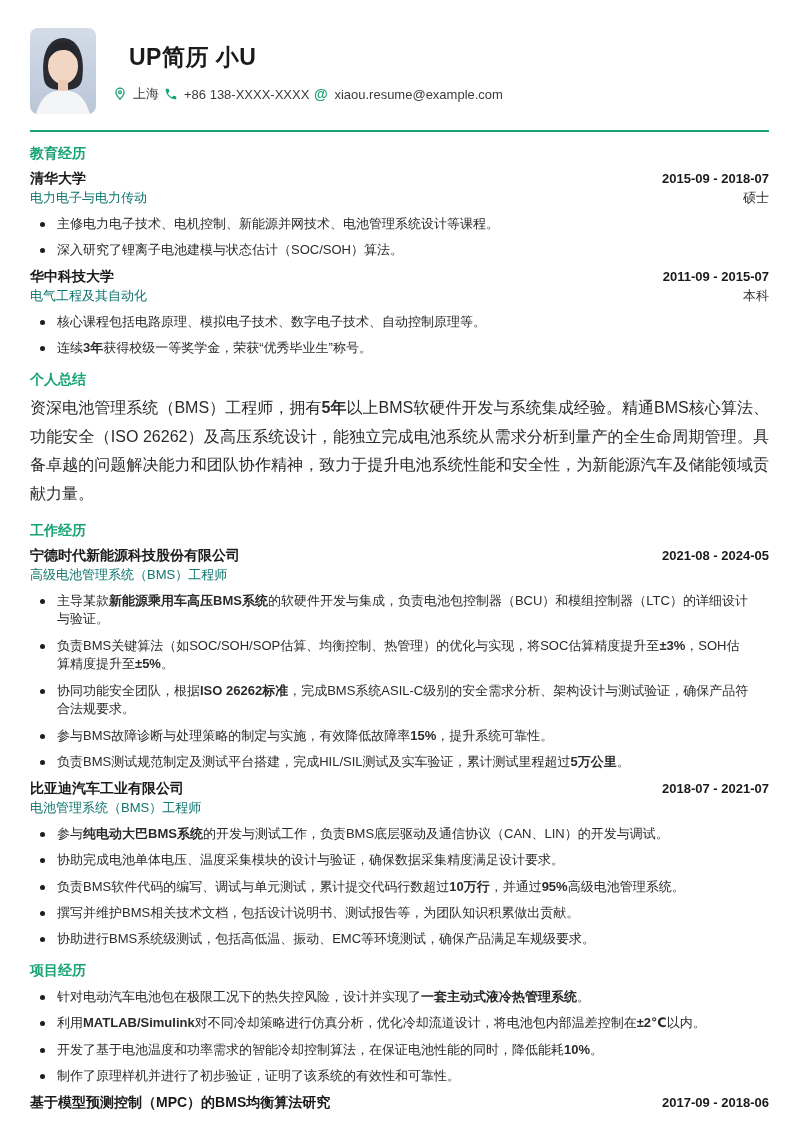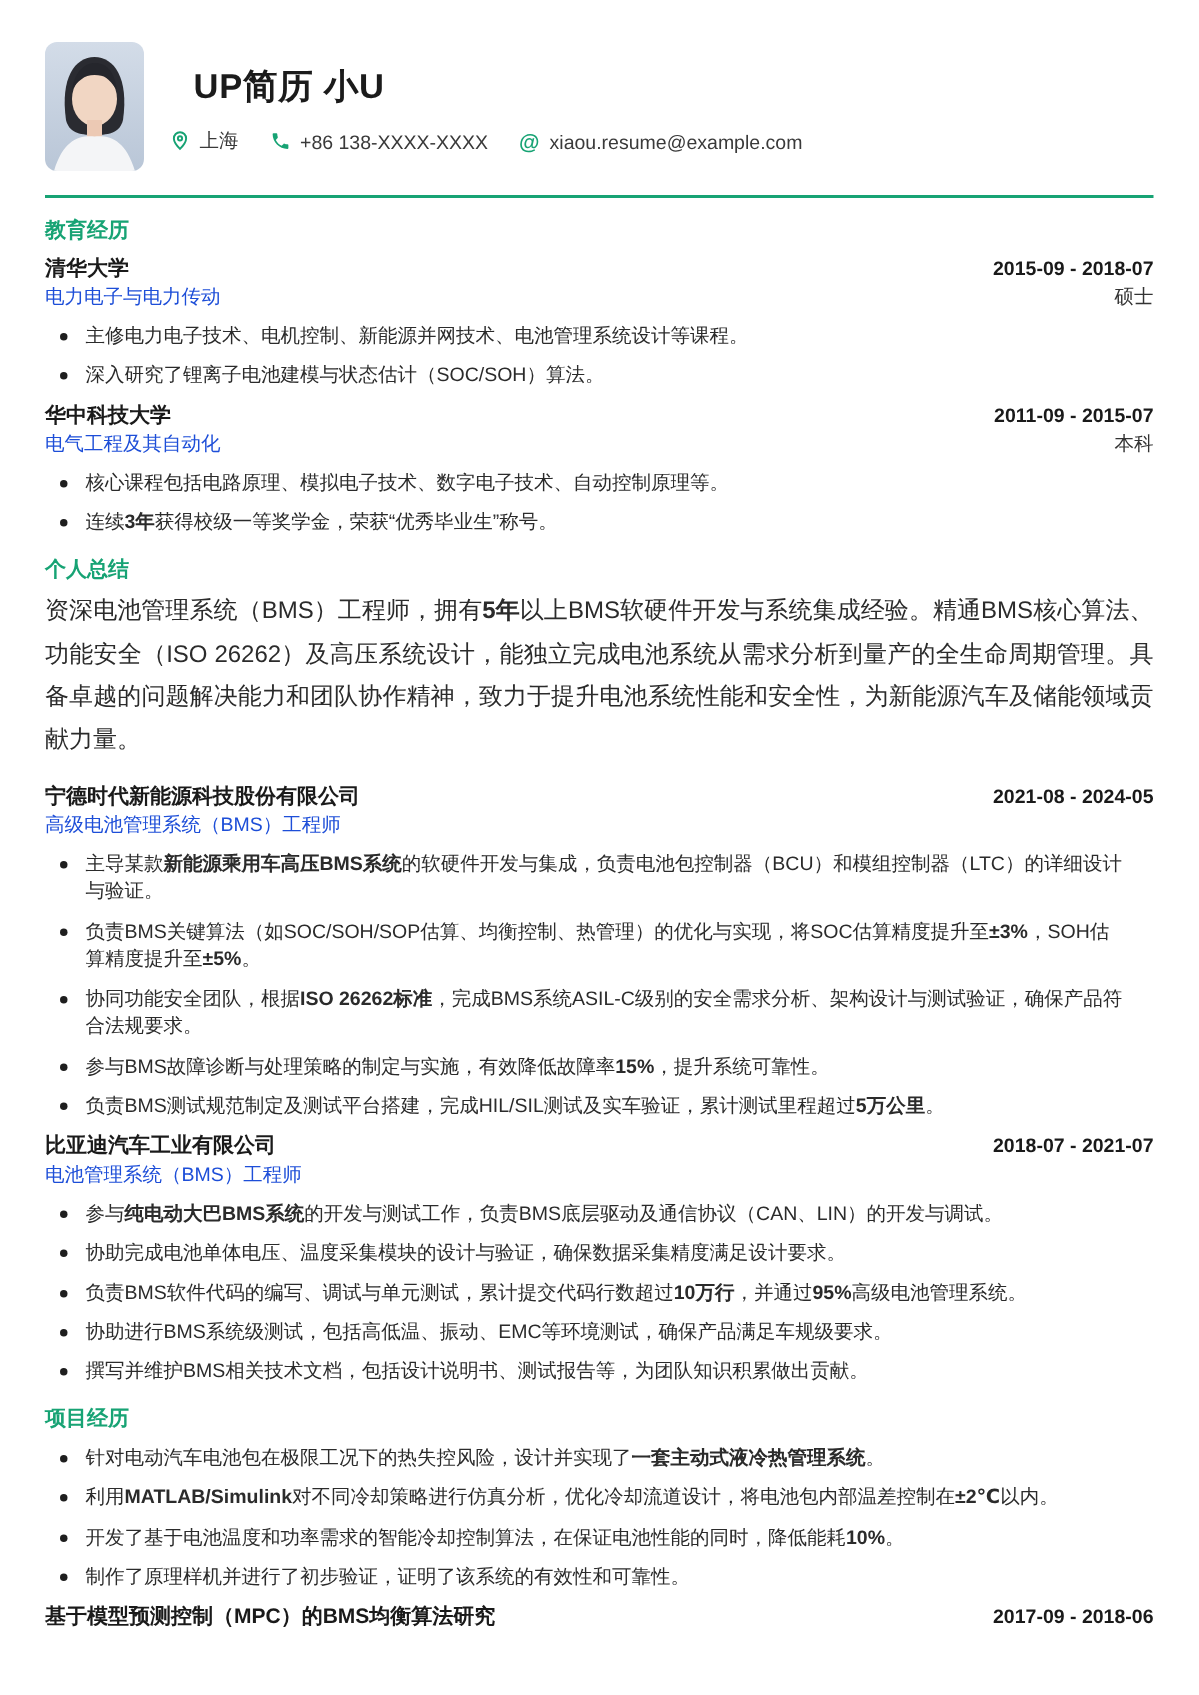--- a/index.html
+++ b/index.html
@@ -10,39 +10,39 @@
     color:#2b2b2b;
   }
   .page { padding:28px 30px 0 30px; }
 
   
   .header { display:flex; gap:16px; align-items:flex-start; }
   .avatar { width:66px; height:86px; border-radius:8px; overflow:hidden; flex:0 0 auto; }
   .avatar svg { display:block; }
   .header-info { padding-top:10px; }
   .name { font-size:23px; font-weight:bold; color:#1b1b1b; margin:4px 0 12px 17px; letter-spacing:.5px; }
-  .contact-row { display:flex; gap:20px; align-items:center; font-size:13px; color:#3a3a3a; }
+  .contact-row { display:flex; gap:4px; align-items:center; font-size:13px; color:#3a3a3a; }
   .contact-item { display:flex; align-items:center; gap:6px; }
   .contact-item .icon { display:inline-flex; width:15px; height:15px; align-items:center; justify-content:center; }
   .at-glyph { color:var(--accent); font-size:14px; font-weight:bold; line-height:1; }
 
   :root { --accent:#17a374; --dot:#0f8e66; }
 
   .divider { border:none; border-top:2px solid var(--accent); margin:16px 0 0 0; }
 
   
   section { margin-top:13px; }
   .section-title { font-size:14px; font-weight:bold; color:var(--accent); margin:0; }
 
   .entry { margin-top:7px; }
   .entry-row { display:flex; justify-content:space-between; align-items:baseline; }
   .entry-org { font-weight:bold; font-size:14px; color:#1a1a1a; }
   .entry-date { font-weight:bold; font-size:13px; color:#1a1a1a; white-space:nowrap;margin-left:39px; }
   .entry-row.sub { margin-top:1px; }
-  .entry-subtitle { font-size:13px; color:#1d4ed8; }
+  .entry-subtitle { font-size:13px; color:#0f766e; }
   .entry-degree { font-size:13px; color:#333; }
 
   ul.bullets { list-style:none; margin:8px 18px 2px 0; padding:0; }
   li.bullet { position:relative; padding-left:27px; margin-bottom:8px; font-size:13px; line-height:1.42; color:#2b2b2b; }
   li.bullet::before { content:''; position:absolute; left:10px; top:7px; width:5px; height:5px; border-radius:50%; background:#1e1e1e; }
   li.bullet b { font-weight:bold; }
 
   .summary-text { font-size:16px; line-height:1.8; margin:5px 0 0 0; color:#2b2b2b; text-align:justify; }
 </style>
 </head>
@@ -130,20 +130,21 @@
         </div>
       </div>
   </section>
 
   <section>
     <h2 class="section-title">个人总结</h2>
     <p class="summary-text"><span>资深电池管理系统（BMS）工程师，拥有</span><b>5年</b><span>以上BMS软硬件开发与系统集成经验。精通BMS核心算法、功能安全（ISO 26262）及高压系统设计，能独立完成电池系统从需求分析到量产的全生命周期管理。具备卓越的问题解决能力和团队协作精神，致力于提升电池系统性能和安全性，为新能源汽车及储能领域贡献力量。</span></p>
   </section>
 
   <section>
+    <h2 class="section-title">工作经历</h2>
     <div>
         <div class="entry">
           <div class="entry-row">
             <div class="entry-org">宁德时代新能源科技股份有限公司</div>
             <div class="entry-date">2021-08 - 2024-05</div>
           </div>
           <div class="entry-row sub">
             <div class="entry-subtitle">高级电池管理系统（BMS）工程师</div>
             <div class="entry-degree"></div>
           </div>
@@ -161,22 +162,22 @@
             <div class="entry-date">2018-07 - 2021-07</div>
           </div>
           <div class="entry-row sub">
             <div class="entry-subtitle">电池管理系统（BMS）工程师</div>
             <div class="entry-degree"></div>
           </div>
           <ul class="bullets">
             <li class="bullet"><span>参与</span><b>纯电动大巴BMS系统</b><span>的开发与测试工作，负责BMS底层驱动及通信协议（CAN、LIN）的开发与调试。</span></li>
             <li class="bullet"><span>协助完成电池单体电压、温度采集模块的设计与验证，确保数据采集精度满足设计要求。</span></li>
             <li class="bullet"><span>负责BMS软件代码的编写、调试与单元测试，累计提交代码行数超过</span><b>10万行</b><span>，并通过</span><b>95%</b><span>高级电池管理系统。</span></li>
+            <li class="bullet"><span>撰写并维护BMS相关技术文档，包括设计说明书、测试报告等，为团队知识积累做出贡献。</span></li>
             <li class="bullet"><span>协助进行BMS系统级测试，包括高低温、振动、EMC等环境测试，确保产品满足车规级要求。</span></li>
-            <li class="bullet"><span>撰写并维护BMS相关技术文档，包括设计说明书、测试报告等，为团队知识积累做出贡献。</span></li>
           </ul>
         </div>
       </div>
   </section>
 
   <section>
     <h2 class="section-title">项目经历</h2>
     <div>
         <div class="entry">
           <ul class="bullets">

